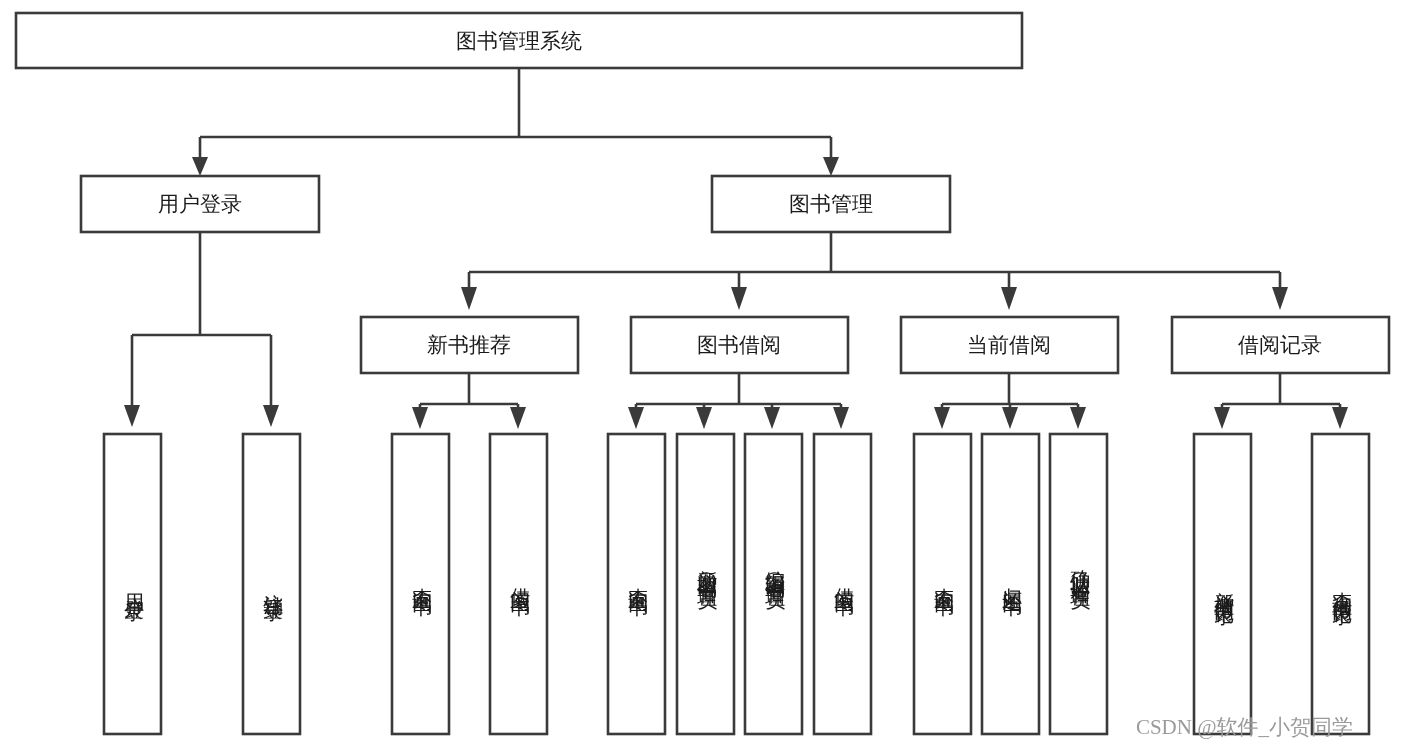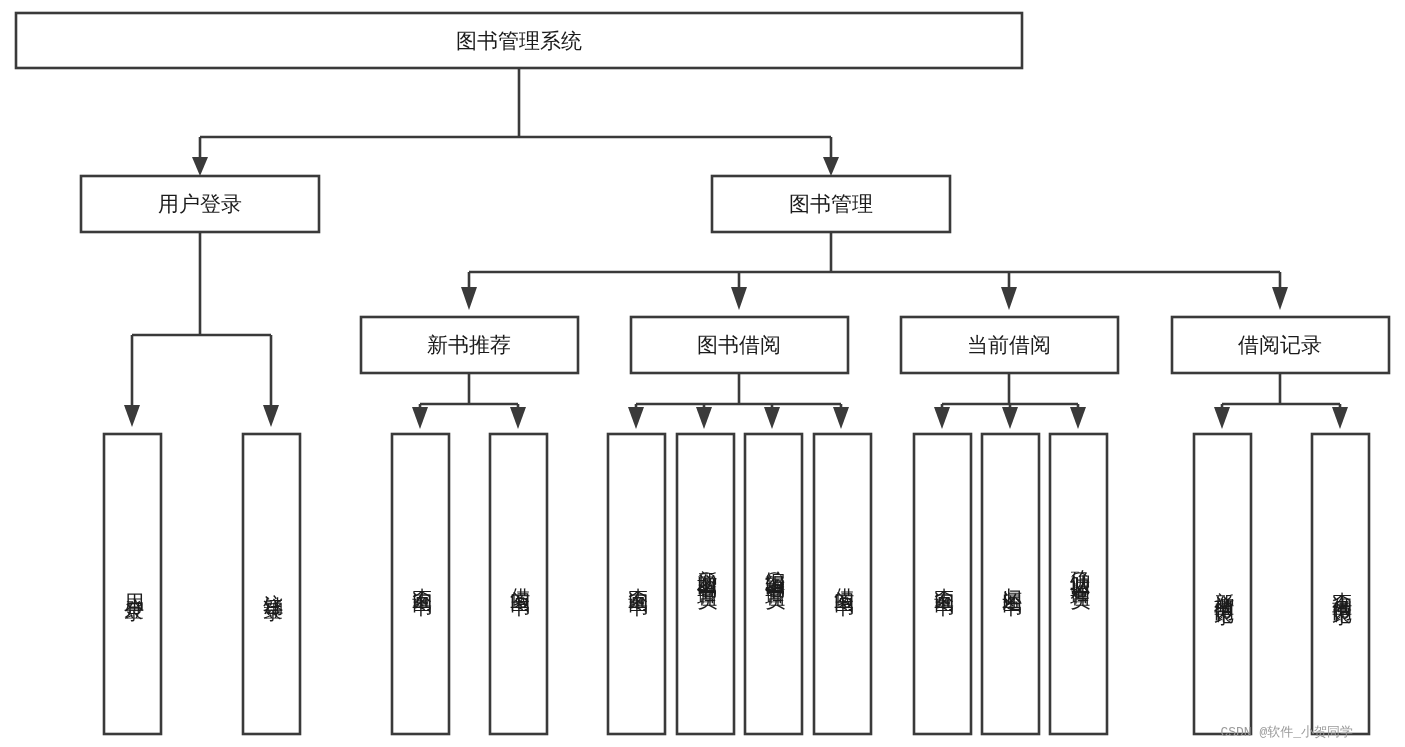--- a/index.html
+++ b/index.html
@@ -56,22 +56,22 @@
     font-size: 20px;
     writing-mode: vertical-rl;
     text-orientation: upright;
     glyph-orientation-vertical: 0;
     letter-spacing: 3px;
   }
   .watermark {
     position: absolute;
     right: 10px;
     bottom: 6px;
-    font-family: Liberation Mono, monospace;
-    font-size: 13px;
+    font-family: Liberation Serif, serif;
+    font-size: 21px;
     color: #9a9a9a;
     white-space: nowrap;
     pointer-events: none;
     user-select: none;
   }
 </style>
 </head>
 <body>
 
 <div id="diagram-root">

